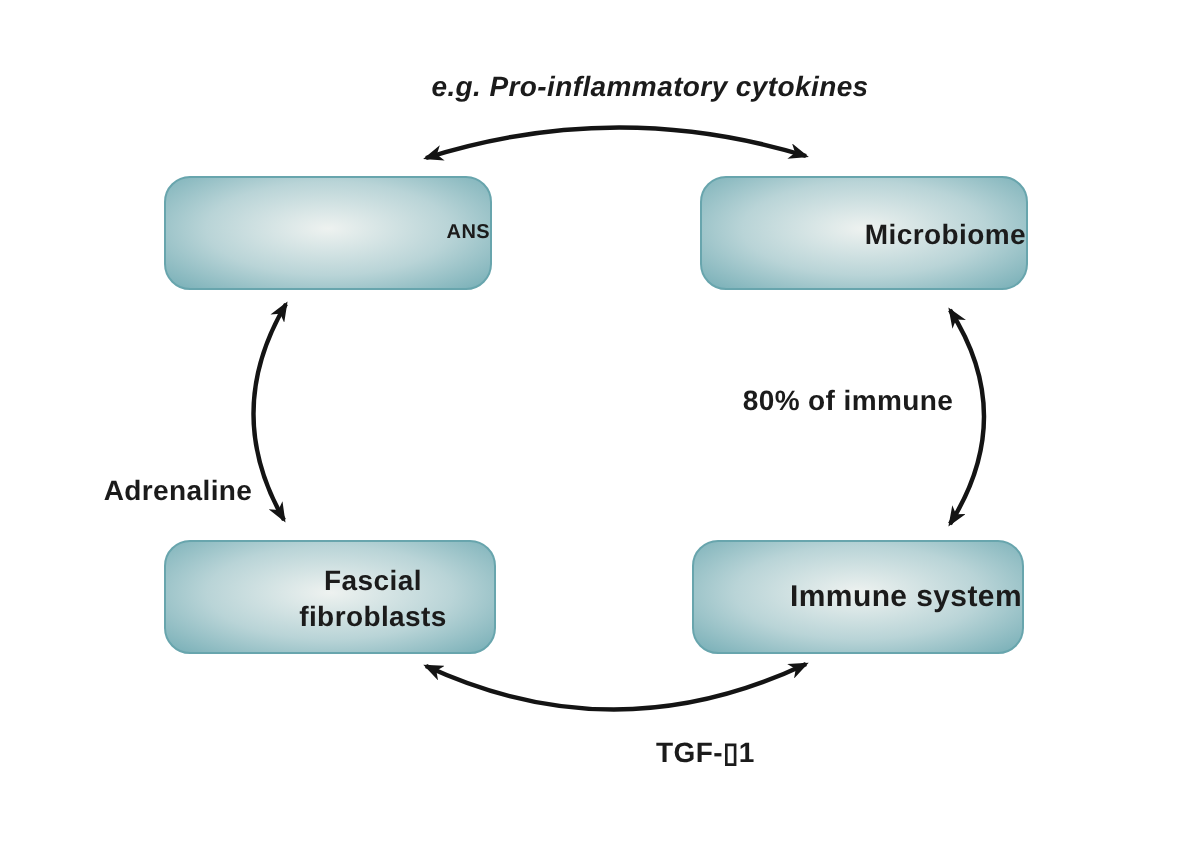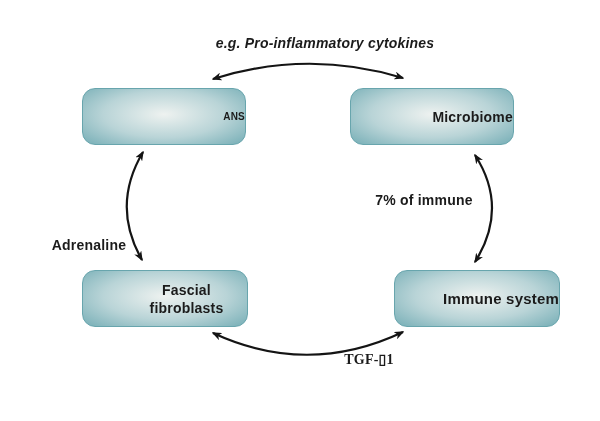--- a/index.html
+++ b/index.html
@@ -44,33 +44,33 @@
     justify-content: flex-end;
     text-align: center;
     font-weight: 700;
     color: var(--text-color, #1b1b1b);
     box-sizing: border-box;
     letter-spacing: 0.2px;
   }
   #node-ans       { left: 82px;  top: 88px;  width: 164px; height: 57px; font-size: 10px; }
   #node-microbiome{ left: 350px; top: 88px;  width: 164px; height: 57px; font-size: 14px; line-height: 16px; }
   #node-fascial   { left: 82px;  top: 270px; width: 166px; height: 57px; font-size: 14px; line-height: 18px; padding-left: 43px; }
-  #node-immune    { left: 346px; top: 270px; width: 166px; height: 57px; font-size: 15px; margin-left: 48px; }
+  #node-immune    { left: 346px; top: 270px; width: 166px; height: 57px; font-size: 15px; }
   .edge-label {
     position: absolute;
     font-weight: 700;
     color: var(--text-color, #1b1b1b);
     font-size: 14px;
     letter-spacing: 0.2px;
     text-align: center;
   }
   #label-top    { left: 212px; top: 35px;  width: 226px; text-align: center; font-style: italic; }
   #label-left   { left: 44px;  top: 237px; width: 90px; }
   #label-right  { left: 366px; top: 192px; width: 116px; text-align: center; line-height: 16px; }
-  #label-bottom { left: 328px; top: 351px; width: 82px;  text-align: center; font-family: Liberation Serif, serif; }
+  #label-bottom { left: 328px; top: 368px; width: 82px;  text-align: left; }
 </style>
 </head>
 <body>
 
 <div class="canvas">
 
   <svg class="arrows" viewBox="0 0 600 421" xmlns="http://www.w3.org/2000/svg">
     <defs>
       <marker id="ah" viewBox="0 0 10 8" markerWidth="10" markerHeight="8" refX="8.5" refY="4" orient="auto-start-reverse" markerUnits="userSpaceOnUse">
         <path d="M0,0 L10,4 L0,8 L2.8,4 Z"></path>
@@ -100,18 +100,18 @@
 
   <div class="node" id="node-immune">
     <div>Immune system</div>
   </div>
 
   <div class="edge-label" id="label-top">e.g. Pro-inflammatory cytokines</div>
 
   <div class="edge-label" id="label-left">Adrenaline</div>
 
   <div class="edge-label" id="label-right">
-    <div>7% of immune</div>
+    <div>80% of immune</div>
   </div>
 
   <div class="edge-label" id="label-bottom">TGF-▯1</div>
 
 </div>
 
 </body></html>

